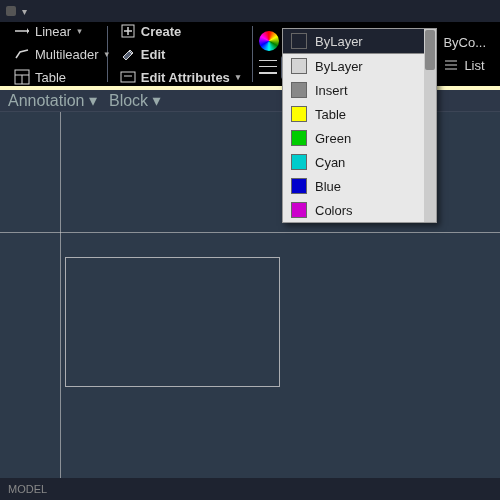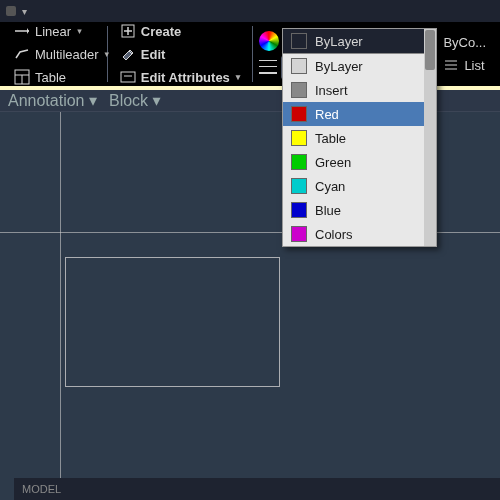--- a/index.html
+++ b/index.html
@@ -260,21 +260,21 @@
       top: 145px;
       width: 215px;
       height: 130px;
       border: 1px solid #ccc;
       opacity: 0.8;
     }
 
     
     .bottom-bar {
       position: absolute;
-      bottom: 0; left: 14px; right: 0;
+      bottom: 0; left: 0; right: 0;
       height: 22px;
       background: #1e2330;
       display: flex;
       align-items: center;
       padding: 0 8px;
       font-size: 11px;
       color: #888;
     }
   </style>
 </head>
@@ -396,24 +396,20 @@
         <span>ByLayer</span>
       </div>
       <div class="dropdown-item">
       <span style="width:16px;height:16px;display:inline-block;border:1px solid #666;background:#d4d4d4;flex-shrink:0;"></span>
       <span>ByLayer</span>
     </div>
       <div class="dropdown-item">
       <span style="width:16px;height:16px;display:inline-block;border:1px solid #666;background:#888;flex-shrink:0;"></span>
       <span>Insert</span>
     </div>
-      <div class="dropdown-item selected">
-      <span style="width:16px;height:16px;display:inline-block;border:1px solid #666;background:#cc0000;flex-shrink:0;"></span>
-      <span>Red</span>
-    </div>
       <div class="dropdown-item">
       <span style="width:16px;height:16px;display:inline-block;border:1px solid #666;background:#ffff00;flex-shrink:0;"></span>
       <span>Table</span>
     </div>
       <div class="dropdown-item">
       <span style="width:16px;height:16px;display:inline-block;border:1px solid #666;background:#00cc00;flex-shrink:0;"></span>
       <span>Green</span>
     </div>
       <div class="dropdown-item">
       <span style="width:16px;height:16px;display:inline-block;border:1px solid #666;background:#00cccc;flex-shrink:0;"></span>

